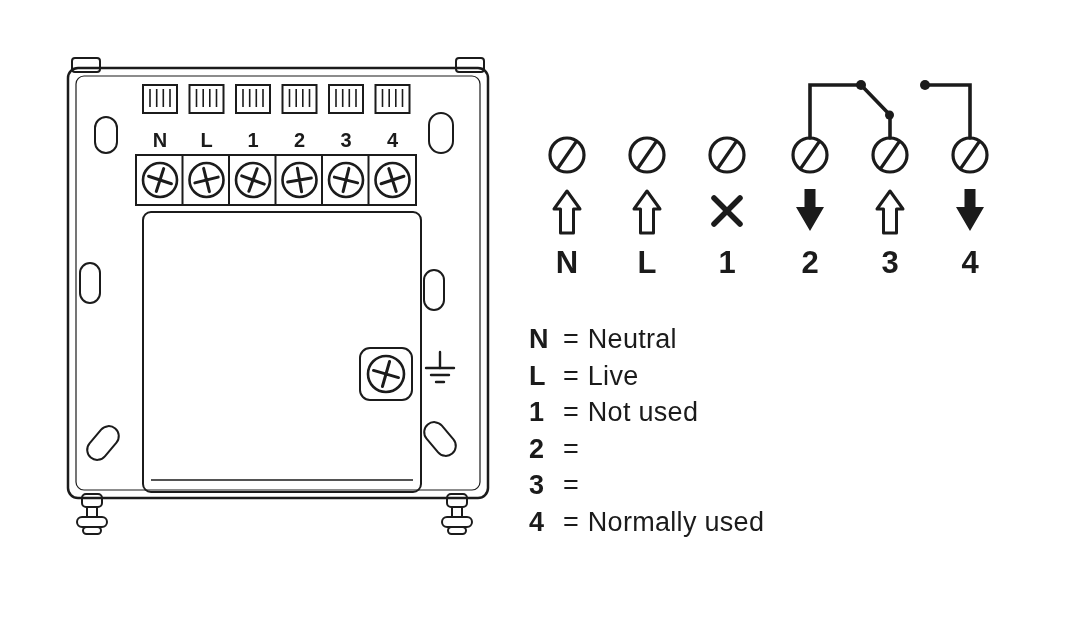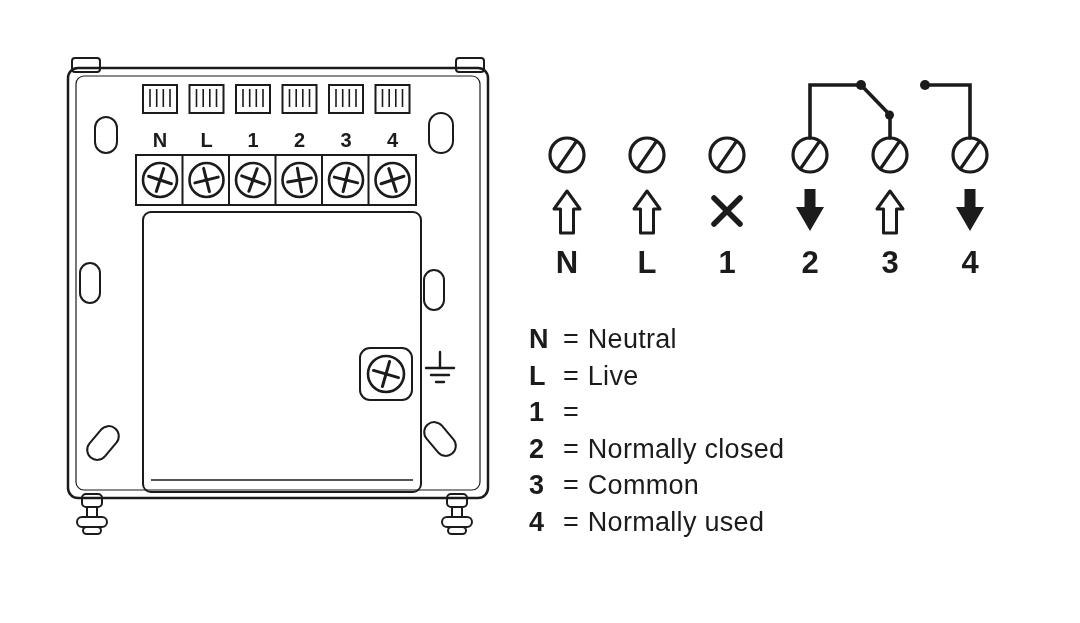--- a/index.html
+++ b/index.html
@@ -207,30 +207,29 @@
       <span class="legend-val">Neutral</span>
     </div>
     <div class="legend-row">
       <span class="legend-key">L</span>
       <span class="legend-eq">=</span>
       <span class="legend-val">Live</span>
     </div>
     <div class="legend-row">
       <span class="legend-key">1</span>
       <span class="legend-eq">=</span>
+      <span class="legend-val">Not used</span>
     </div>
     <div class="legend-row">
       <span class="legend-key">2</span>
       <span class="legend-eq">=</span>
-      <span class="legend-val">Normally closed</span>
     </div>
     <div class="legend-row">
       <span class="legend-key">3</span>
       <span class="legend-eq">=</span>
-      <span class="legend-val">Common</span>
     </div>
     <div class="legend-row">
       <span class="legend-key">4</span>
       <span class="legend-eq">=</span>
       <span class="legend-val">Normally used</span>
     </div>
   </div>
 
 </div>
 

